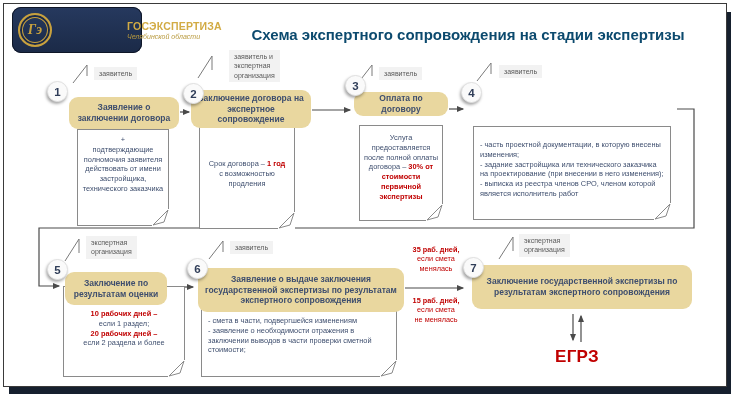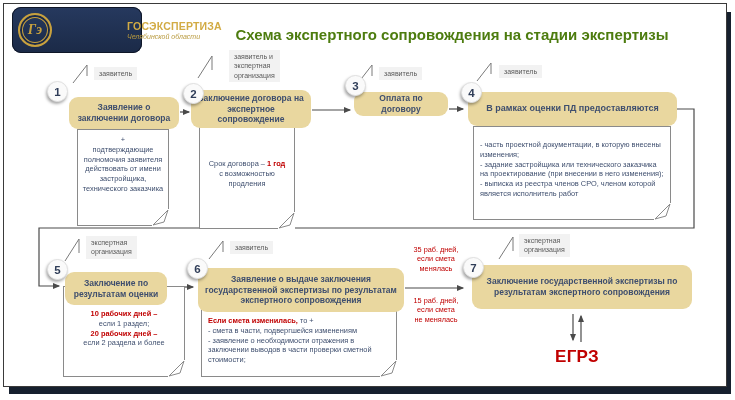--- a/index.html
+++ b/index.html
@@ -8,41 +8,41 @@
   .abs { position:absolute; }
   .pre { white-space:pre-line; }
 
   
   .logo { left:8px; top:3px; width:130px; height:46px; background:linear-gradient(#26395e,#1b2a47); border-radius:9px; display:flex; align-items:center; padding:4px 6px; box-shadow:inset 0 0 0 1px #0e1627;gap:32px; }
   .emblem { width:34px; height:34px; border-radius:50%; border:2px solid #c8a13e; box-shadow:inset 0 0 0 2px #1b2a47, inset 0 0 0 3px #c8a13e; color:#c8a13e; display:flex; align-items:center; justify-content:center; font-family:"Liberation Serif", serif; font-style:italic; font-size:14px; font-weight:700; flex:0 0 auto; }
   .logo-sep { width:1px; height:30px; background:#c8a13e; margin:0 5px 0 6px; }
   .logo-org { color:#d2ab44; font-weight:700; font-size:10.5px; letter-spacing:.2px; }
   .logo-region { color:#b99a3e; font-style:italic; font-size:7px; margin-top:1px; }
 
-  .title { left:184px; top:22px; width:528px; text-align:center; font-size:15px; font-weight:600; color:#4d7c0f; }
+  .title { left:200px; top:22px; width:528px; text-align:center; font-size:15px; font-weight:600; color:#0c4a6e; }
 
   
   .chip { background:#f2f2f2; color:#595959; font-size:7px; line-height:1.35; padding:2px 5px; z-index:2; }
   .pencil { z-index:2; }
 
   
   .badge { width:21px; height:21px; border-radius:50%; background:#fafafa; border:1px solid #e0e0e0; box-shadow:-1px 2px 3px rgba(0,0,0,.35); color:#2f3d58; font-size:11.5px; font-weight:700; display:flex; align-items:center; justify-content:center; z-index:5; }
 
   
   .hdr { background:#e9d79f; border-radius:9px; color:#3e4e6e; font-weight:700; font-size:8.5px; line-height:1.28; text-align:center; display:flex; align-items:center; justify-content:center; padding:3px 6px; z-index:3; }
 
   
   .doc { background:#fff; border:1px solid #8a8a8a; z-index:1; }
   .fold { position:absolute; right:-1px; bottom:-1px; }
   .doc-text { font-size:7.4px; line-height:1.32; color:#3e4e6e; text-align:center; }
   .doc-text.left { text-align:left; }
   .rb { color:#c00000; font-weight:700; }
 
   .etext { font-size:7.3px; color:#c00000; text-align:center; line-height:1.3; z-index:2; }
-  .etext .b { font-weight:400; }
+  .etext .b { font-weight:700; }
   .egrz { font-size:17px; font-weight:700; color:#c00000; text-align:center; letter-spacing:.3px; }
 
   svg.overlay { left:0; top:0; z-index:1; pointer-events:none; }
 </style>
 </head>
 <body>
 
 <div class="slide">
 
   <div class="abs logo">
@@ -104,27 +104,33 @@
         <path d="M1 16 L16 1 L12 13 Z" fill="#fff" stroke="#8a8a8a" stroke-width="1"></path>
       </svg>
   </div>
 
   <svg class="abs pencil" style="left:352px;top:59px" width="20" height="22">
       <path d="M2 20 L16 2 M16 2 L16 13" stroke="#7a7a7a" stroke-width="1" fill="none"></path>
     </svg>
   <div class="abs chip" style="left:375px;top:63px">заявитель</div>
   <div class="abs badge" style="left:341px;top:71px">3</div>
   <div class="abs hdr" style="left:350px;top:88px;width:94px;height:24px">Оплата по договору</div>
+  <div class="abs doc" style="left:355px;top:121px;width:84px;height:96px">
+    <div class="doc-text" style="padding:7px 4px 0"><span>Услуга предоставляется после полной оплаты договора – </span><span class="rb">30% от стоимости первичной экспертизы</span></div>
+    <svg class="fold" width="17" height="17">
+        <rect width="17" height="17" fill="#fff"></rect>
+        <path d="M1 16 L16 1 L12 13 Z" fill="#fff" stroke="#8a8a8a" stroke-width="1"></path>
+      </svg>
+  </div>
 
   <svg class="abs pencil" style="left:471px;top:57px" width="20" height="22">
       <path d="M2 20 L16 2 M16 2 L16 13" stroke="#7a7a7a" stroke-width="1" fill="none"></path>
     </svg>
   <div class="abs chip" style="left:495px;top:61px">заявитель</div>
   <div class="abs badge" style="left:457px;top:78px">4</div>
-  <div class="abs hdr" style="left:464px;top:88px;width:209px;height:34px;font-size:9px">В рамках оценки ПД предоставляются</div>
   <div class="abs doc" style="left:469px;top:122px;width:198px;height:94px">
     <div class="doc-text left" style="padding:13px 6px 0 6px">
       <div>- часть проектной документации, в которую внесены изменения;</div>
       <div>- задание застройщика или технического заказчика на проектирование (при внесении в него изменения);</div>
       <div>- выписка из реестра членов СРО, членом которой является исполнитель работ</div>
     </div>
     <svg class="fold" width="17" height="17">
         <rect width="17" height="17" fill="#fff"></rect>
         <path d="M1 16 L16 1 L12 13 Z" fill="#fff" stroke="#8a8a8a" stroke-width="1"></path>
       </svg>
@@ -151,21 +157,20 @@
   </div>
 
   <svg class="abs pencil" style="left:203px;top:235px" width="20" height="22">
       <path d="M2 20 L16 2 M16 2 L16 13" stroke="#7a7a7a" stroke-width="1" fill="none"></path>
     </svg>
   <div class="abs chip" style="left:226px;top:237px">заявитель</div>
   <div class="abs badge" style="left:183px;top:254px">6</div>
   <div class="abs hdr" style="left:194px;top:264px;width:206px;height:44px">Заявление о выдаче заключения государственной экспертизы по результатам экспертного сопровождения</div>
   <div class="abs doc" style="left:197px;top:282px;width:196px;height:91px">
     <div class="doc-text left" style="padding:29px 6px 0 6px">
-      <div><span class="rb">Если смета изменилась,</span><span> то +</span></div>
       <div>- смета в части, подвергшейся изменениям</div>
       <div>- заявление о необходимости отражения в заключении выводов в части проверки сметной стоимости;</div>
     </div>
     <svg class="fold" width="17" height="17">
         <rect width="17" height="17" fill="#fff"></rect>
         <path d="M1 16 L16 1 L12 13 Z" fill="#fff" stroke="#8a8a8a" stroke-width="1"></path>
       </svg>
   </div>
 
   <div class="abs etext" style="left:399px;top:241px;width:66px">

